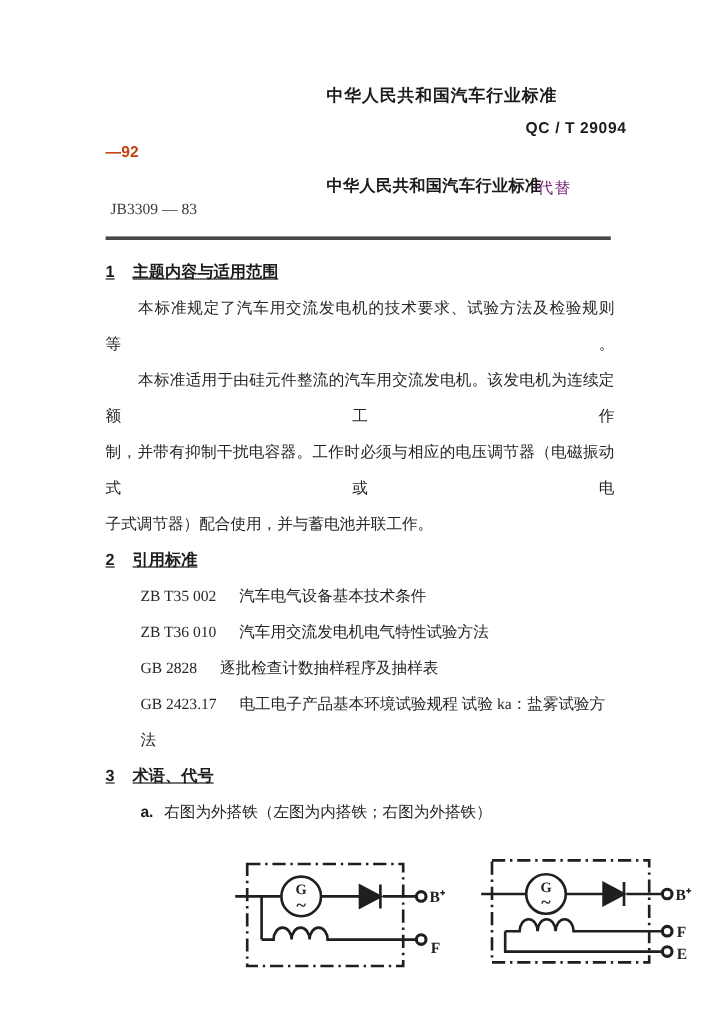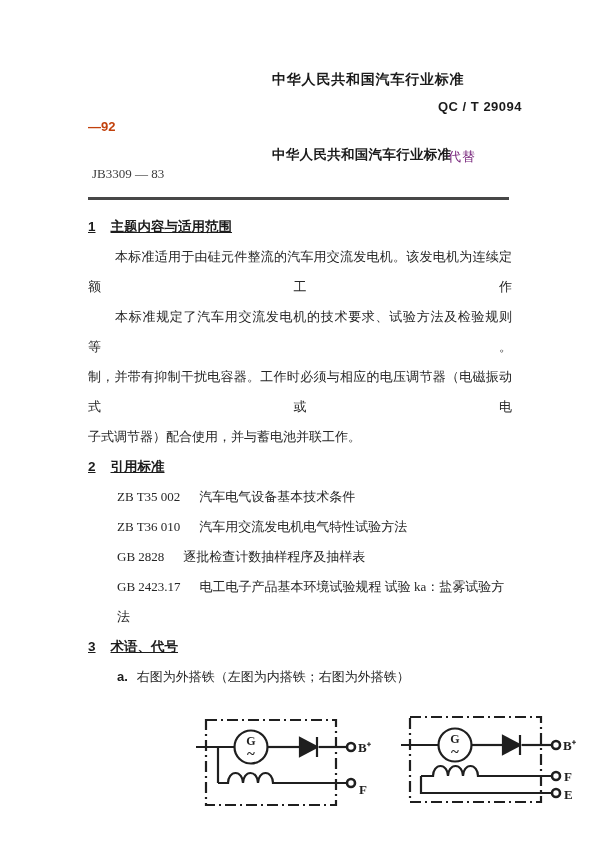--- a/index.html
+++ b/index.html
@@ -88,22 +88,22 @@
   <div class="abs replaces">代替</div>
   <div class="abs replaces-no">JB3309 — 83</div>
   <div class="abs divider"></div>
 
   <div class="flow">
 
     <div class="line heading">
       <span class="num">1</span><span>主题内容与适用范围</span>
     </div>
 
+    <div class="line indent1 just">本标准规定了汽车用交流发电机的技术要求、试验方法及检验规则等。</div>
     <div class="line indent1 just">本标准适用于由硅元件整流的汽车用交流发电机。该发电机为连续定额工作</div>
-    <div class="line indent1 just">本标准规定了汽车用交流发电机的技术要求、试验方法及检验规则等。</div>
     <div class="line just">制，并带有抑制干扰电容器。工作时必须与相应的电压调节器（电磁振动式或电</div>
     <div class="line">子式调节器）配合使用，并与蓄电池并联工作。</div>
 
     <div class="line heading">
       <span class="num">2</span><span>引用标准</span>
     </div>
 
     <div class="line ref">
       <span class="code">ZB T35 002</span><span>汽车电气设备基本技术条件</span>
     </div>

